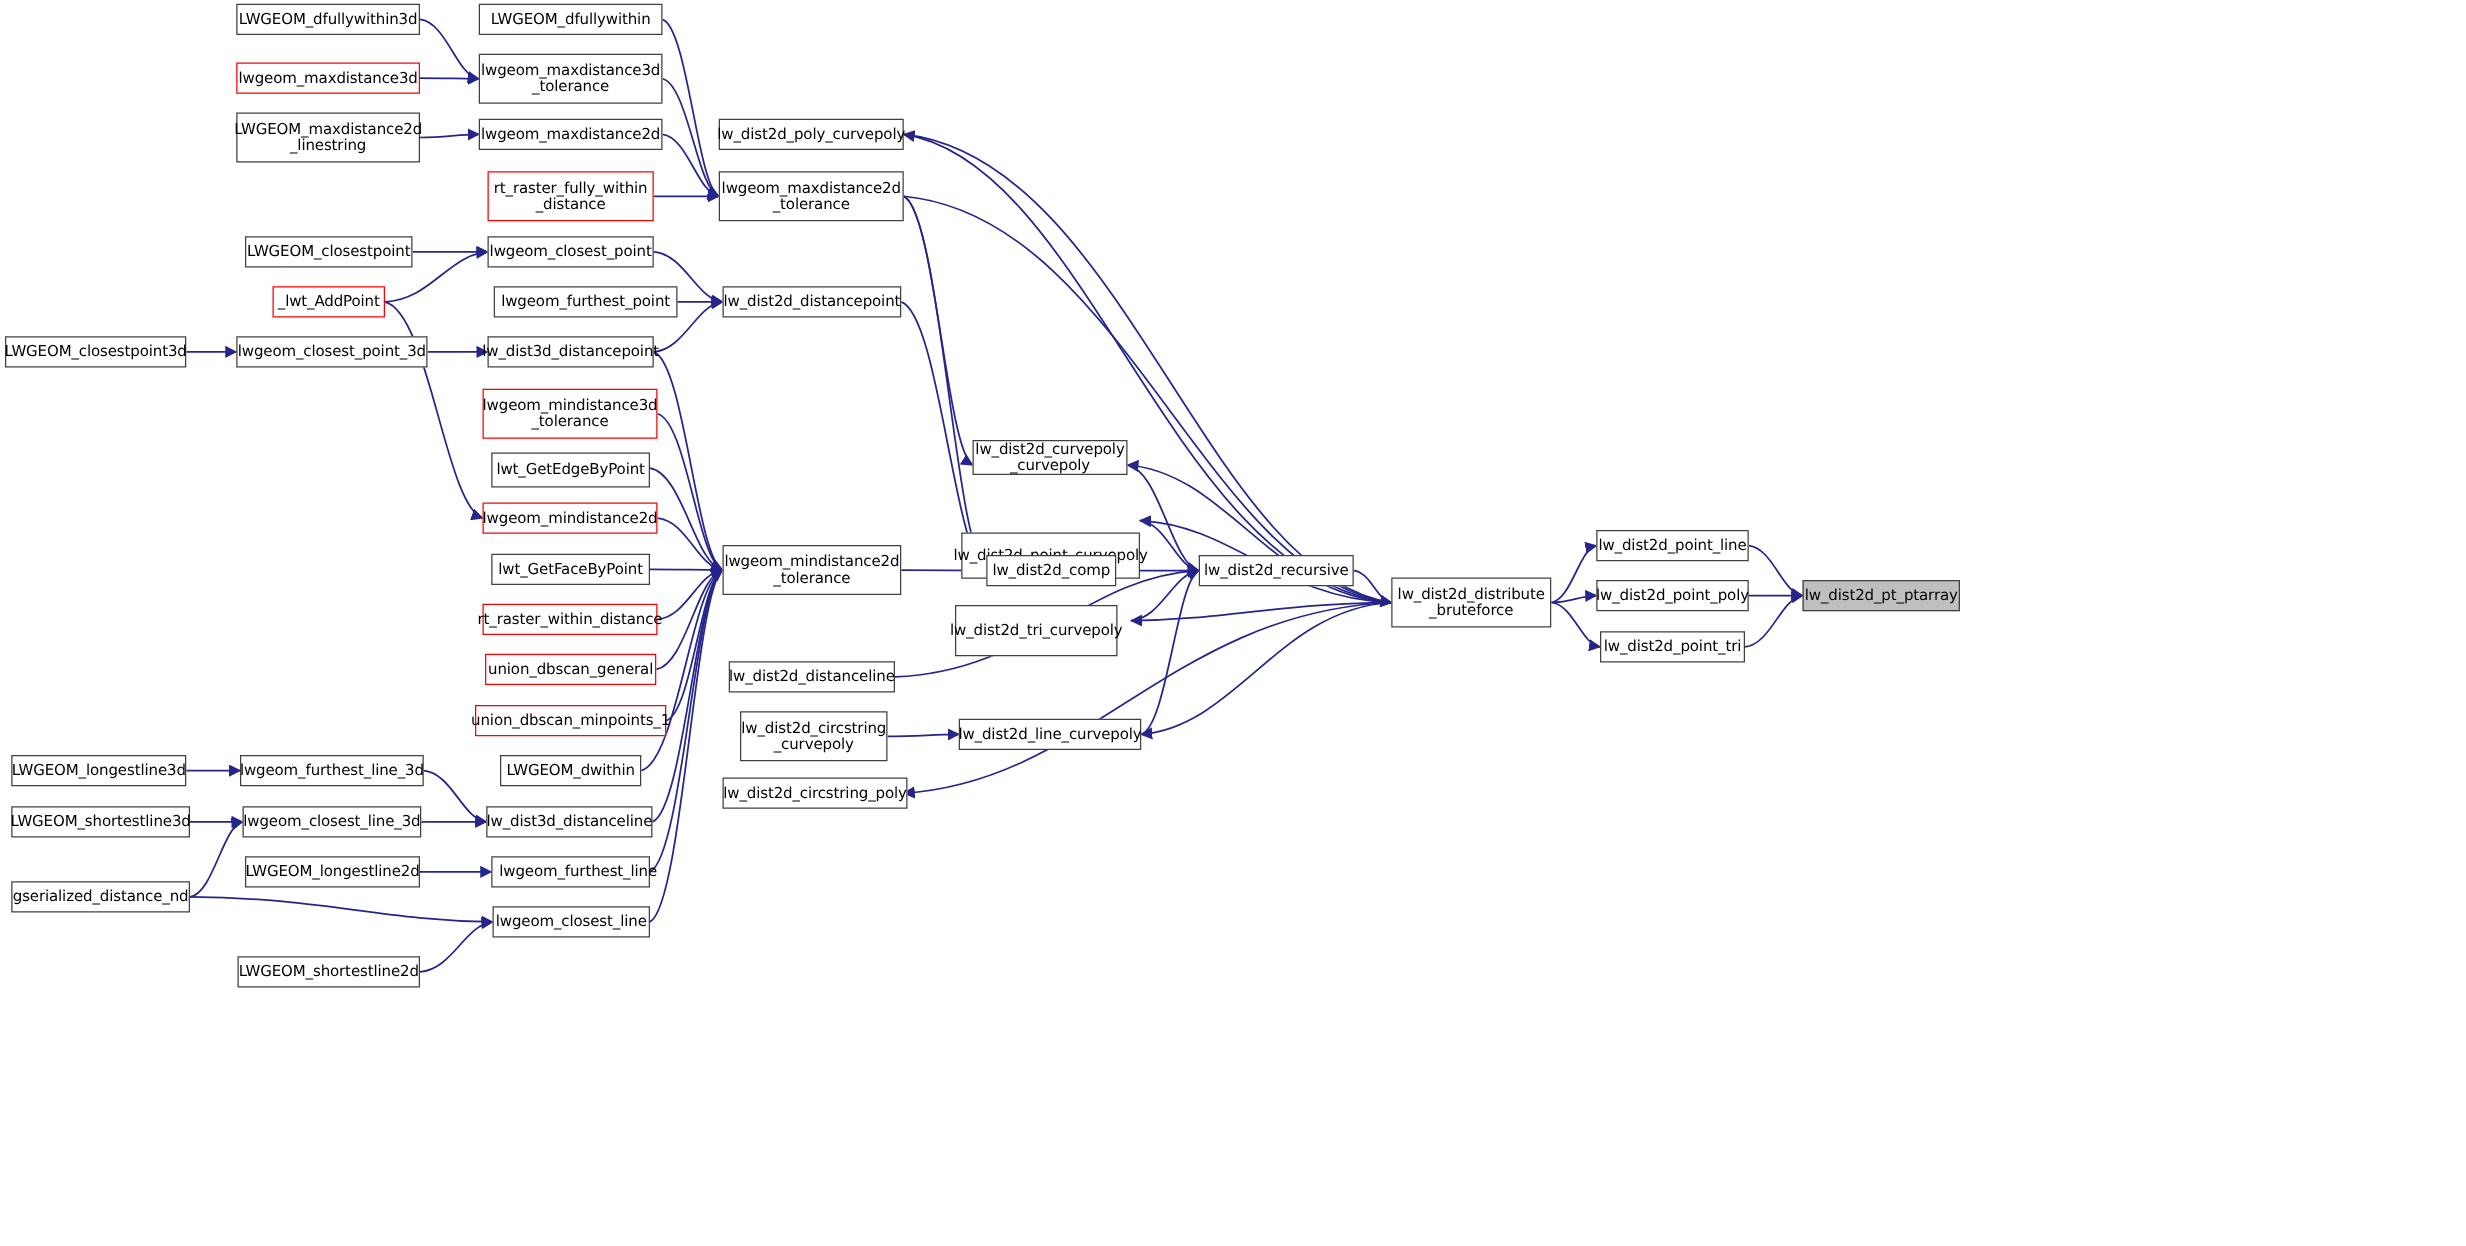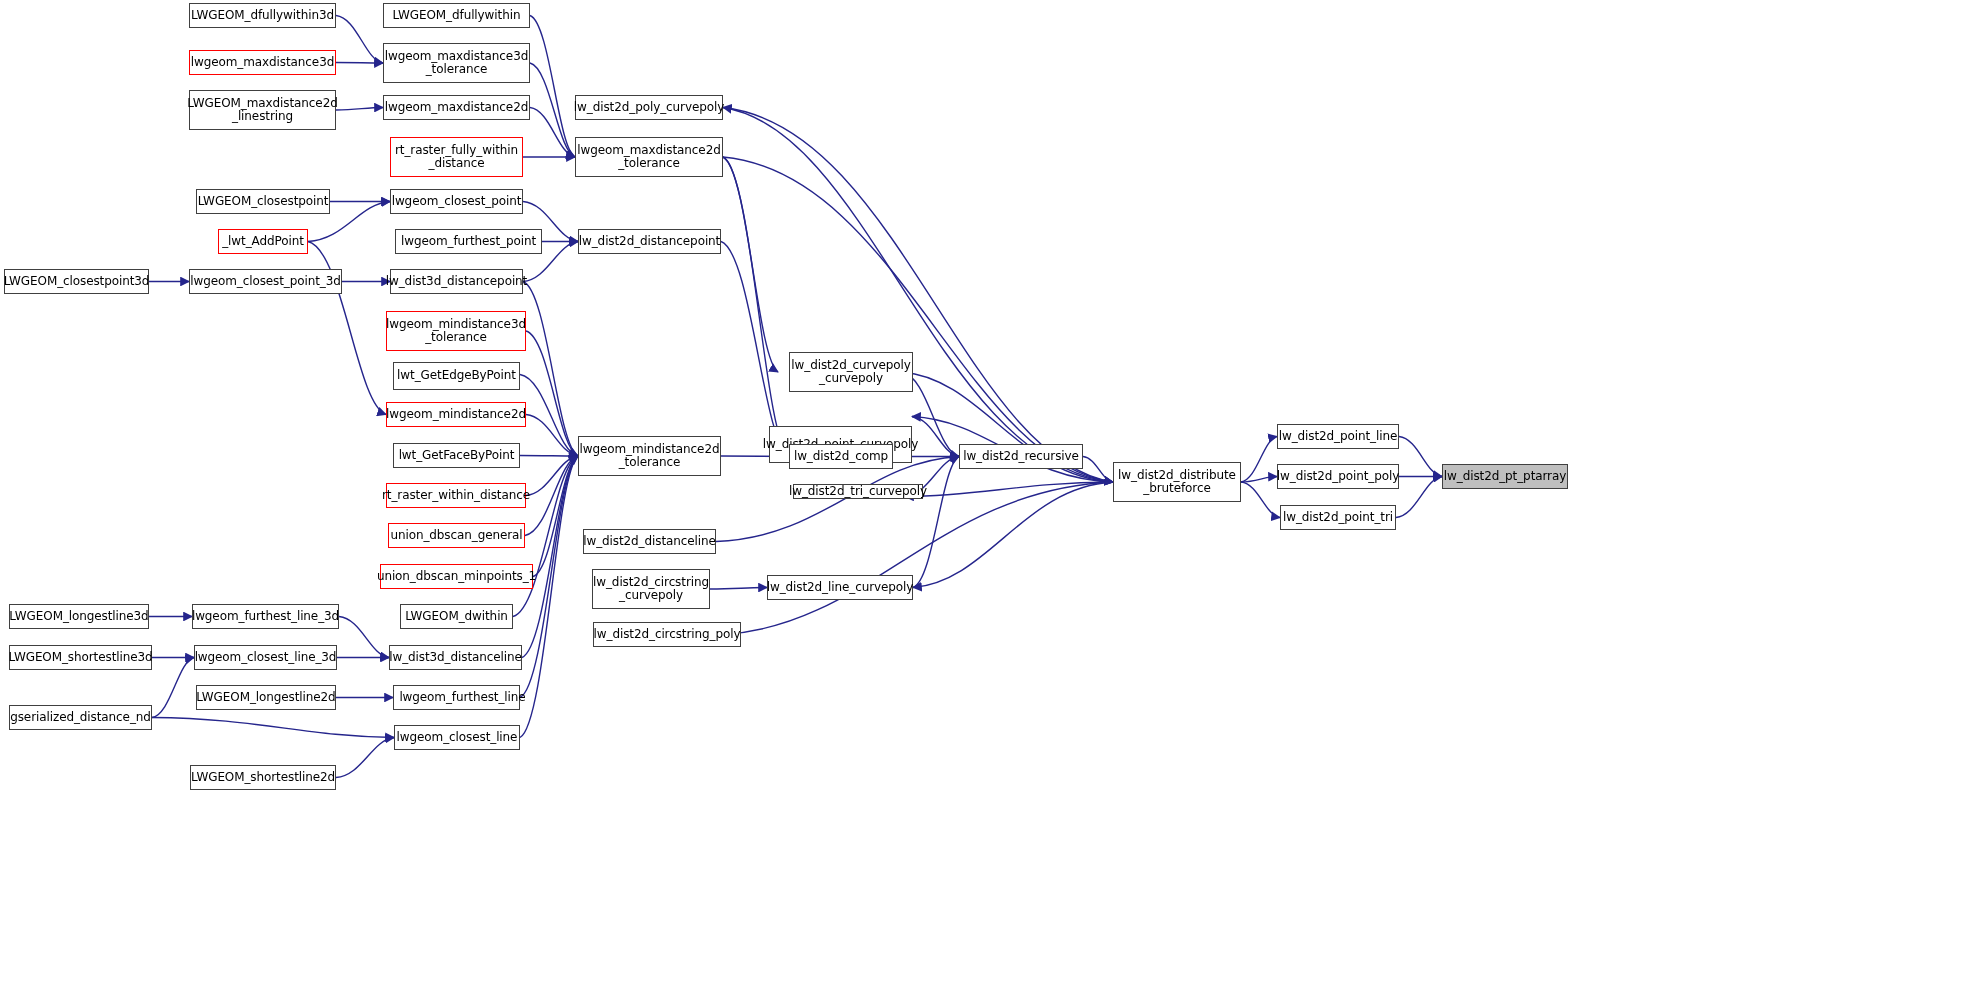--- a/index.html
+++ b/index.html
@@ -131,31 +131,31 @@
 _tolerance</div>
       <div class="node" style="left: 393px; top: 362px; width: 127px; height: 28px;">lwt_GetEdgeByPoint</div>
       <div class="node red" style="left: 386px; top: 402px; width: 140px; height: 25px;">lwgeom_mindistance2d</div>
       <div class="node" style="left: 393px; top: 443px; width: 127px; height: 25px;">lwt_GetFaceByPoint</div>
       <div class="node" style="left: 578px; top: 436px; width: 143px; height: 40px;">lwgeom_mindistance2d
 _tolerance</div>
       <div class="node red" style="left: 386px; top: 483px; width: 140px; height: 25px;">rt_raster_within_distance</div>
       <div class="node red" style="left: 388px; top: 523px; width: 137px; height: 25px;">union_dbscan_general</div>
       <div class="node red" style="left: 380px; top: 564px; width: 153px; height: 25px;">union_dbscan_minpoints_1</div>
       <div class="node" style="left: 400px; top: 604px; width: 113px; height: 25px;">LWGEOM_dwithin</div>
-      <div class="node" style="left: 778px; top: 352px; width: 124px; height: 40px; margin-left: 11px;">lw_dist2d_curvepoly
+      <div class="node" style="left: 778px; top: 352px; width: 124px; height: 28px;">lw_dist2d_curvepoly
 _curvepoly</div>
       <div class="node" style="left: 769px; top: 404px; width: 143px; height: 37px; margin-top: 22px;">lw_dist2d_point_curvepoly</div>
       <div class="node" style="left: 789px; top: 444px; width: 104px; height: 25px;">lw_dist2d_comp</div>
       <div class="node" style="left: 959px; top: 444px; width: 124px; height: 25px;">lw_dist2d_recursive</div>
-      <div class="node" style="left: 793px; top: 484px; width: 130px; height: 15px;">lw_dist2d_tri_curvepoly</div>
+      <div class="node" style="left: 764px; top: 484px; width: 130px; height: 41px;">lw_dist2d_tri_curvepoly</div>
       <div class="node" style="left: 583px; top: 529px; width: 133px; height: 25px;">lw_dist2d_distanceline</div>
       <div class="node" style="left: 592px; top: 569px; width: 118px; height: 40px;">lw_dist2d_circstring
 _curvepoly</div>
       <div class="node" style="left: 767px; top: 575px; width: 146px; height: 25px;">lw_dist2d_line_curvepoly</div>
-      <div class="node" style="left: 593px; top: 622px; width: 148px; height: 25px;">lw_dist2d_circstring_poly</div>
+      <div class="node" style="left: 578px; top: 622px; width: 148px; height: 25px;">lw_dist2d_circstring_poly</div>
       <div class="node" style="left: 1113px; top: 462px; width: 128px; height: 40px;">lw_dist2d_distribute
 _bruteforce</div>
       <div class="node" style="left: 1277px; top: 424px; width: 122px; height: 25px;">lw_dist2d_point_line</div>
       <div class="node" style="left: 1277px; top: 464px; width: 122px; height: 25px;">lw_dist2d_point_poly</div>
       <div class="node" style="left: 1280px; top: 505px; width: 116px; height: 25px;">lw_dist2d_point_tri</div>
       <div class="node hl" style="left: 1442px; top: 464px; width: 126px; height: 25px;">lw_dist2d_pt_ptarray</div>
       <div class="node" style="left: 9px; top: 604px; width: 140px; height: 25px;">LWGEOM_longestline3d</div>
       <div class="node" style="left: 192px; top: 604px; width: 147px; height: 25px;">lwgeom_furthest_line_3d</div>
       <div class="node" style="left: 9px; top: 645px; width: 143px; height: 25px;">LWGEOM_shortestline3d</div>
       <div class="node" style="left: 194px; top: 645px; width: 143px; height: 25px;">lwgeom_closest_line_3d</div>

